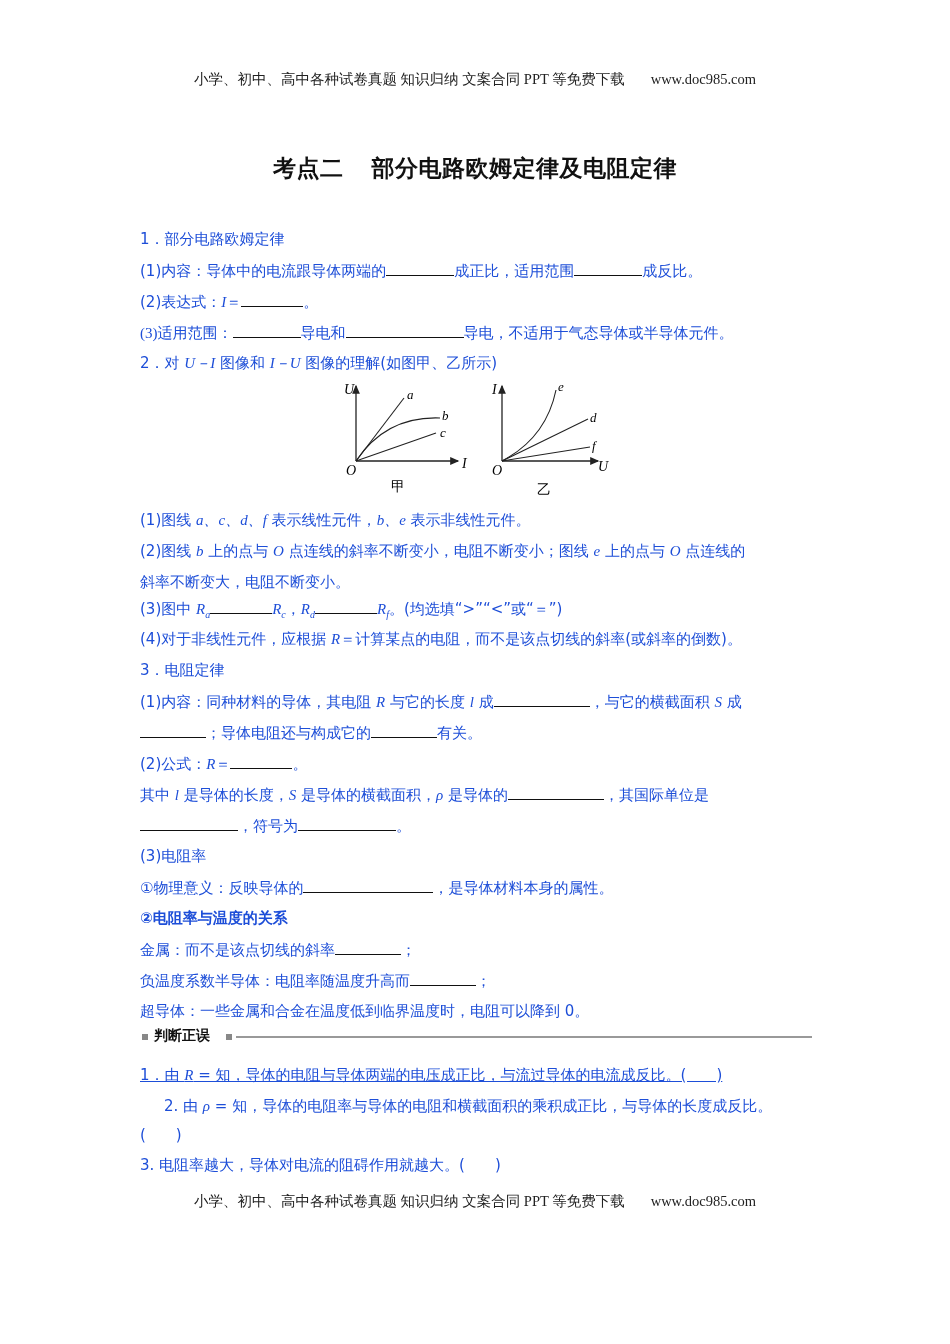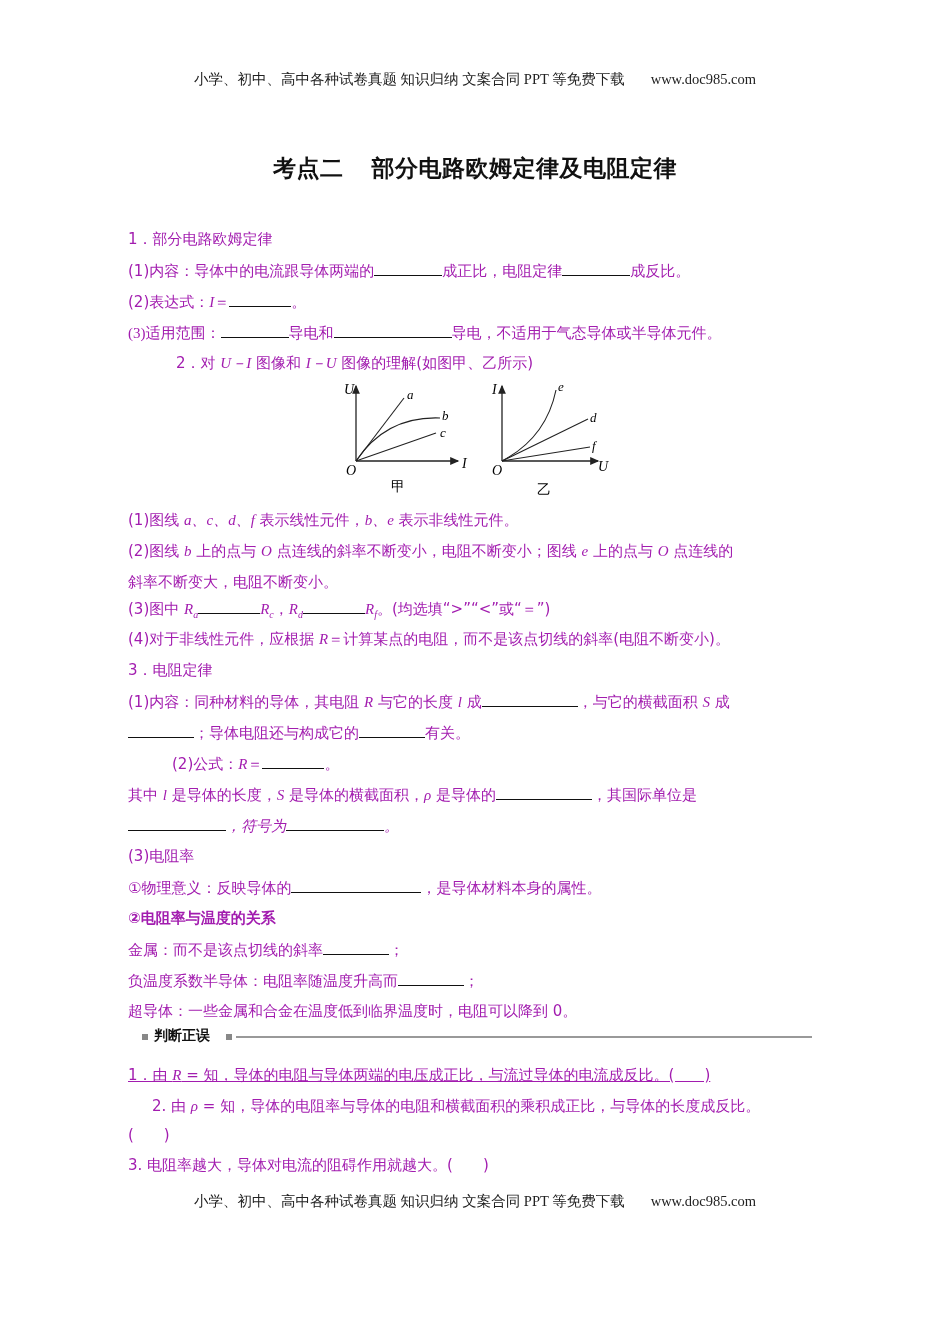--- a/index.html
+++ b/index.html
@@ -4,22 +4,22 @@
 <style>
   html, body { margin: 0; padding: 0; background: #ffffff; }
   body { width: 950px; height: 1344px; position: relative; overflow: hidden;
          font-family: "DejaVu Serif", "Liberation Serif", serif; color: #111; }
   .hdr { position: absolute; left: 0; width: 950px; text-align: center;
          font-size: 14.5px; color: #222; font-family: "Liberation Serif", "DejaVu Serif", serif; }
   .hdr .url { margin-left: 26px; text-align: center; }
   .title { position: absolute; top: 153px; left: 0; width: 950px; text-align: center;
            font-size: 23px; font-weight: bold; font-family: "DejaVu Sans", sans-serif; letter-spacing: 0.5px; }
   .title .gap { display: inline-block; width: 28px; }
-  .line { position: absolute; left: 128px; font-size: 15px; white-space: nowrap; line-height: 20px;
-          font-family: "DejaVu Sans", sans-serif; color: #a21caf; }
+  .line { position: absolute; left: 140px; font-size: 15px; white-space: nowrap; line-height: 20px;
+          font-family: "DejaVu Sans", sans-serif; color: #1d4ed8; }
   .blank { display: inline-block; border-bottom: 1px solid #111; height: 15px; vertical-align: baseline; }
   i { font-family: "Liberation Serif", serif; font-style: italic; }
   sub { font-size: 10px; font-family: "Liberation Serif", serif; font-style: italic; }
   .sect { position: absolute; top: 1027px; left: 140px; width: 672px; height: 20px; }
   .sect .sq { position: absolute; top: 7px; width: 6px; height: 6px; background: #888; }
   .sect .lbl { position: absolute; left: 14px; top: 0; font-size: 14px; font-weight: bold;
                font-family: "DejaVu Sans", sans-serif; }
   .sect .rule { position: absolute; left: 96px; right: 0; top: 9px; height: 2px; background: #999; }
   .figs { position: absolute; top: 378px; left: 336px; }
 </style>
@@ -29,30 +29,30 @@
 <div class="hdr" style="top:70px;">
   <span>小学、初中、高中各种试卷真题  知识归纳  文案合同  PPT 等免费下载</span><span class="url">www.doc985.com</span>
 </div>
 
 <div class="title">
   <span>考点二</span><span class="gap"></span><span>部分电路欧姆定律及电阻定律</span>
 </div>
 
 <div class="line" style="top:229px;">1．部分电路欧姆定律</div>
 <div class="line" style="top:260px;">
-  <span>(1)内容：导体中的电流跟导体两端的</span><span class="blank" style="width:68px"></span><span>成正比，电阻定律</span><span class="blank" style="width:68px"></span><span>成反比。</span>
+  <span>(1)内容：导体中的电流跟导体两端的</span><span class="blank" style="width:68px"></span><span>成正比，适用范围</span><span class="blank" style="width:68px"></span><span>成反比。</span>
 </div>
 <div class="line" style="top:291px;">
   <span>(2)表达式：</span><i>I</i><span>＝</span><span class="blank" style="width:62px"></span><span>。</span>
 </div>
 <div class="line" style="top:322px;font-family:Liberation Serif, serif;">
   <span>(3)适用范围：</span><span class="blank" style="width:68px"></span><span>导电和</span><span class="blank" style="width:118px"></span><span>导电，不适用于气态导体或半导体元件。</span>
 </div>
 
-<div class="line" style="top:353px;margin-left:48px;">
+<div class="line" style="top:353px;">
   <span>2．对 </span><i>U－I</i><span> 图像和 </span><i>I－U</i><span> 图像的理解(如图甲、乙所示)</span>
 </div>
 
 <div class="figs">
   <svg width="290" height="120" viewBox="0 0 290 120">
     <defs>
       <marker id="ar" markerWidth="8" markerHeight="8" refX="6" refY="3" orient="auto">
         <path d="M0,0 L7,3 L0,6 z" fill="#222"></path>
       </marker>
     </defs>
@@ -93,37 +93,37 @@
   <span>(1)图线 </span><i>a、c、d、f</i><span> 表示线性元件，</span><i>b、e</i><span> 表示非线性元件。</span>
 </div>
 <div class="line" style="top:541px;">
   <span>(2)图线 </span><i>b</i><span> 上的点与 </span><i>O</i><span> 点连线的斜率不断变小，电阻不断变小；图线 </span><i>e</i><span> 上的点与 </span><i>O</i><span> 点连线的</span>
 </div>
 <div class="line" style="top:572px;">斜率不断变大，电阻不断变小。</div>
 <div class="line" style="top:598px;">
   <span>(3)图中 </span><i>R</i><sub>a</sub><span class="blank" style="width:62px"></span><i>R</i><sub>c</sub><span>，</span><i>R</i><sub>d</sub><span class="blank" style="width:62px"></span><i>R</i><sub>f</sub><span>。(均选填“&gt;”“&lt;”或“＝”)</span>
 </div>
 <div class="line" style="top:629px;">
-  <span>(4)对于非线性元件，应根据 </span><i>R</i><span>＝计算某点的电阻，而不是该点切线的斜率(电阻不断变小)。</span>
+  <span>(4)对于非线性元件，应根据 </span><i>R</i><span>＝计算某点的电阻，而不是该点切线的斜率(或斜率的倒数)。</span>
 </div>
 
 <div class="line" style="top:660px;">3．电阻定律</div>
 <div class="line" style="top:691px;">
   <span>(1)内容：同种材料的导体，其电阻 </span><i>R</i><span> 与它的长度 </span><i>l</i><span> 成</span><span class="blank" style="width:96px"></span><span>，与它的横截面积 </span><i>S</i><span> 成</span>
 </div>
 <div class="line" style="top:722px;">
   <span class="blank" style="width:66px"></span><span>；导体电阻还与构成它的</span><span class="blank" style="width:66px"></span><span>有关。</span>
 </div>
-<div class="line" style="top:753px;margin-left:44px;">
+<div class="line" style="top:753px;">
   <span>(2)公式：</span><i>R</i><span>＝</span><span class="blank" style="width:62px"></span><span>。</span>
 </div>
 <div class="line" style="top:784px;">
   <span>其中 </span><i>l</i><span> 是导体的长度，</span><i>S</i><span> 是导体的横截面积，</span><i>ρ</i><span> 是导体的</span><span class="blank" style="width:96px"></span><span>，其国际单位是</span>
 </div>
-<div class="line" style="top:815px;font-style:italic;">
+<div class="line" style="top:815px;">
   <span class="blank" style="width:98px"></span><span>，符号为</span><span class="blank" style="width:98px"></span><span>。</span>
 </div>
 <div class="line" style="top:846px;">(3)电阻率</div>
 <div class="line" style="top:877px;">
   <span>①物理意义：反映导体的</span><span class="blank" style="width:130px"></span><span>，是导体材料本身的属性。</span>
 </div>
 <div class="line" style="top:908px;font-weight:bold;">②电阻率与温度的关系</div>
 <div class="line" style="top:939px;">
   <span>金属：而不是该点切线的斜率</span><span class="blank" style="width:66px"></span><span>；</span>
 </div>

